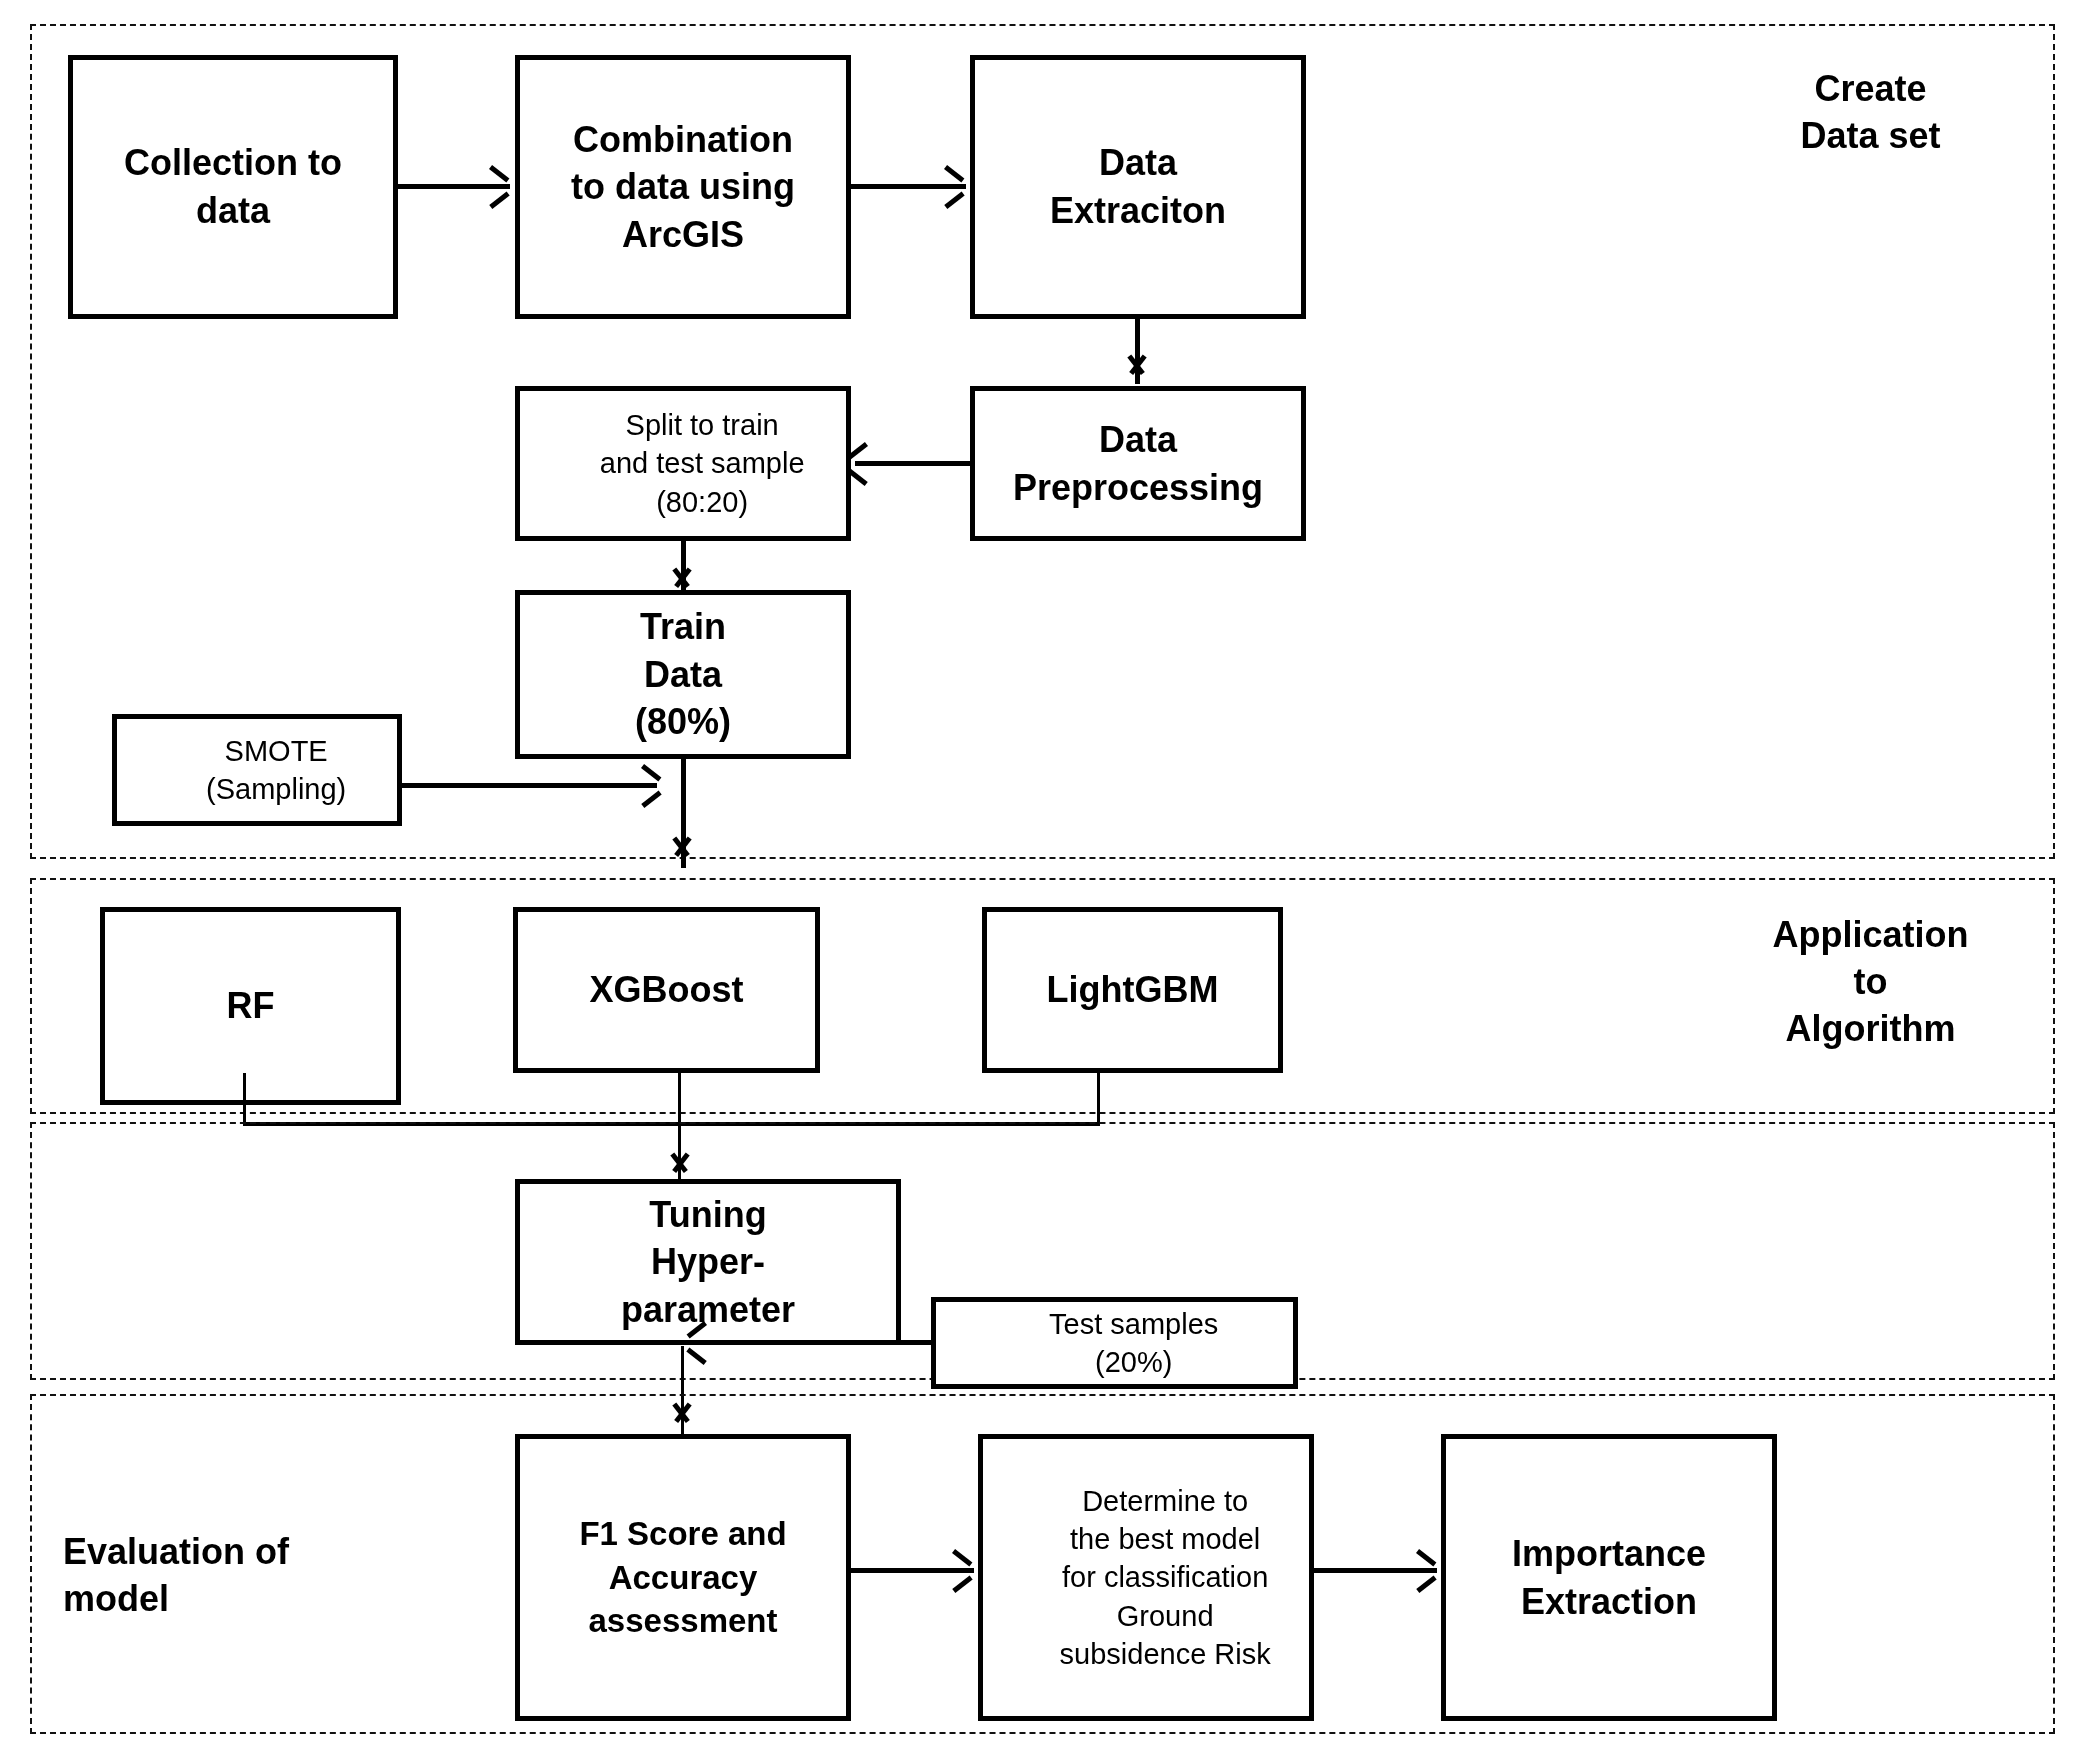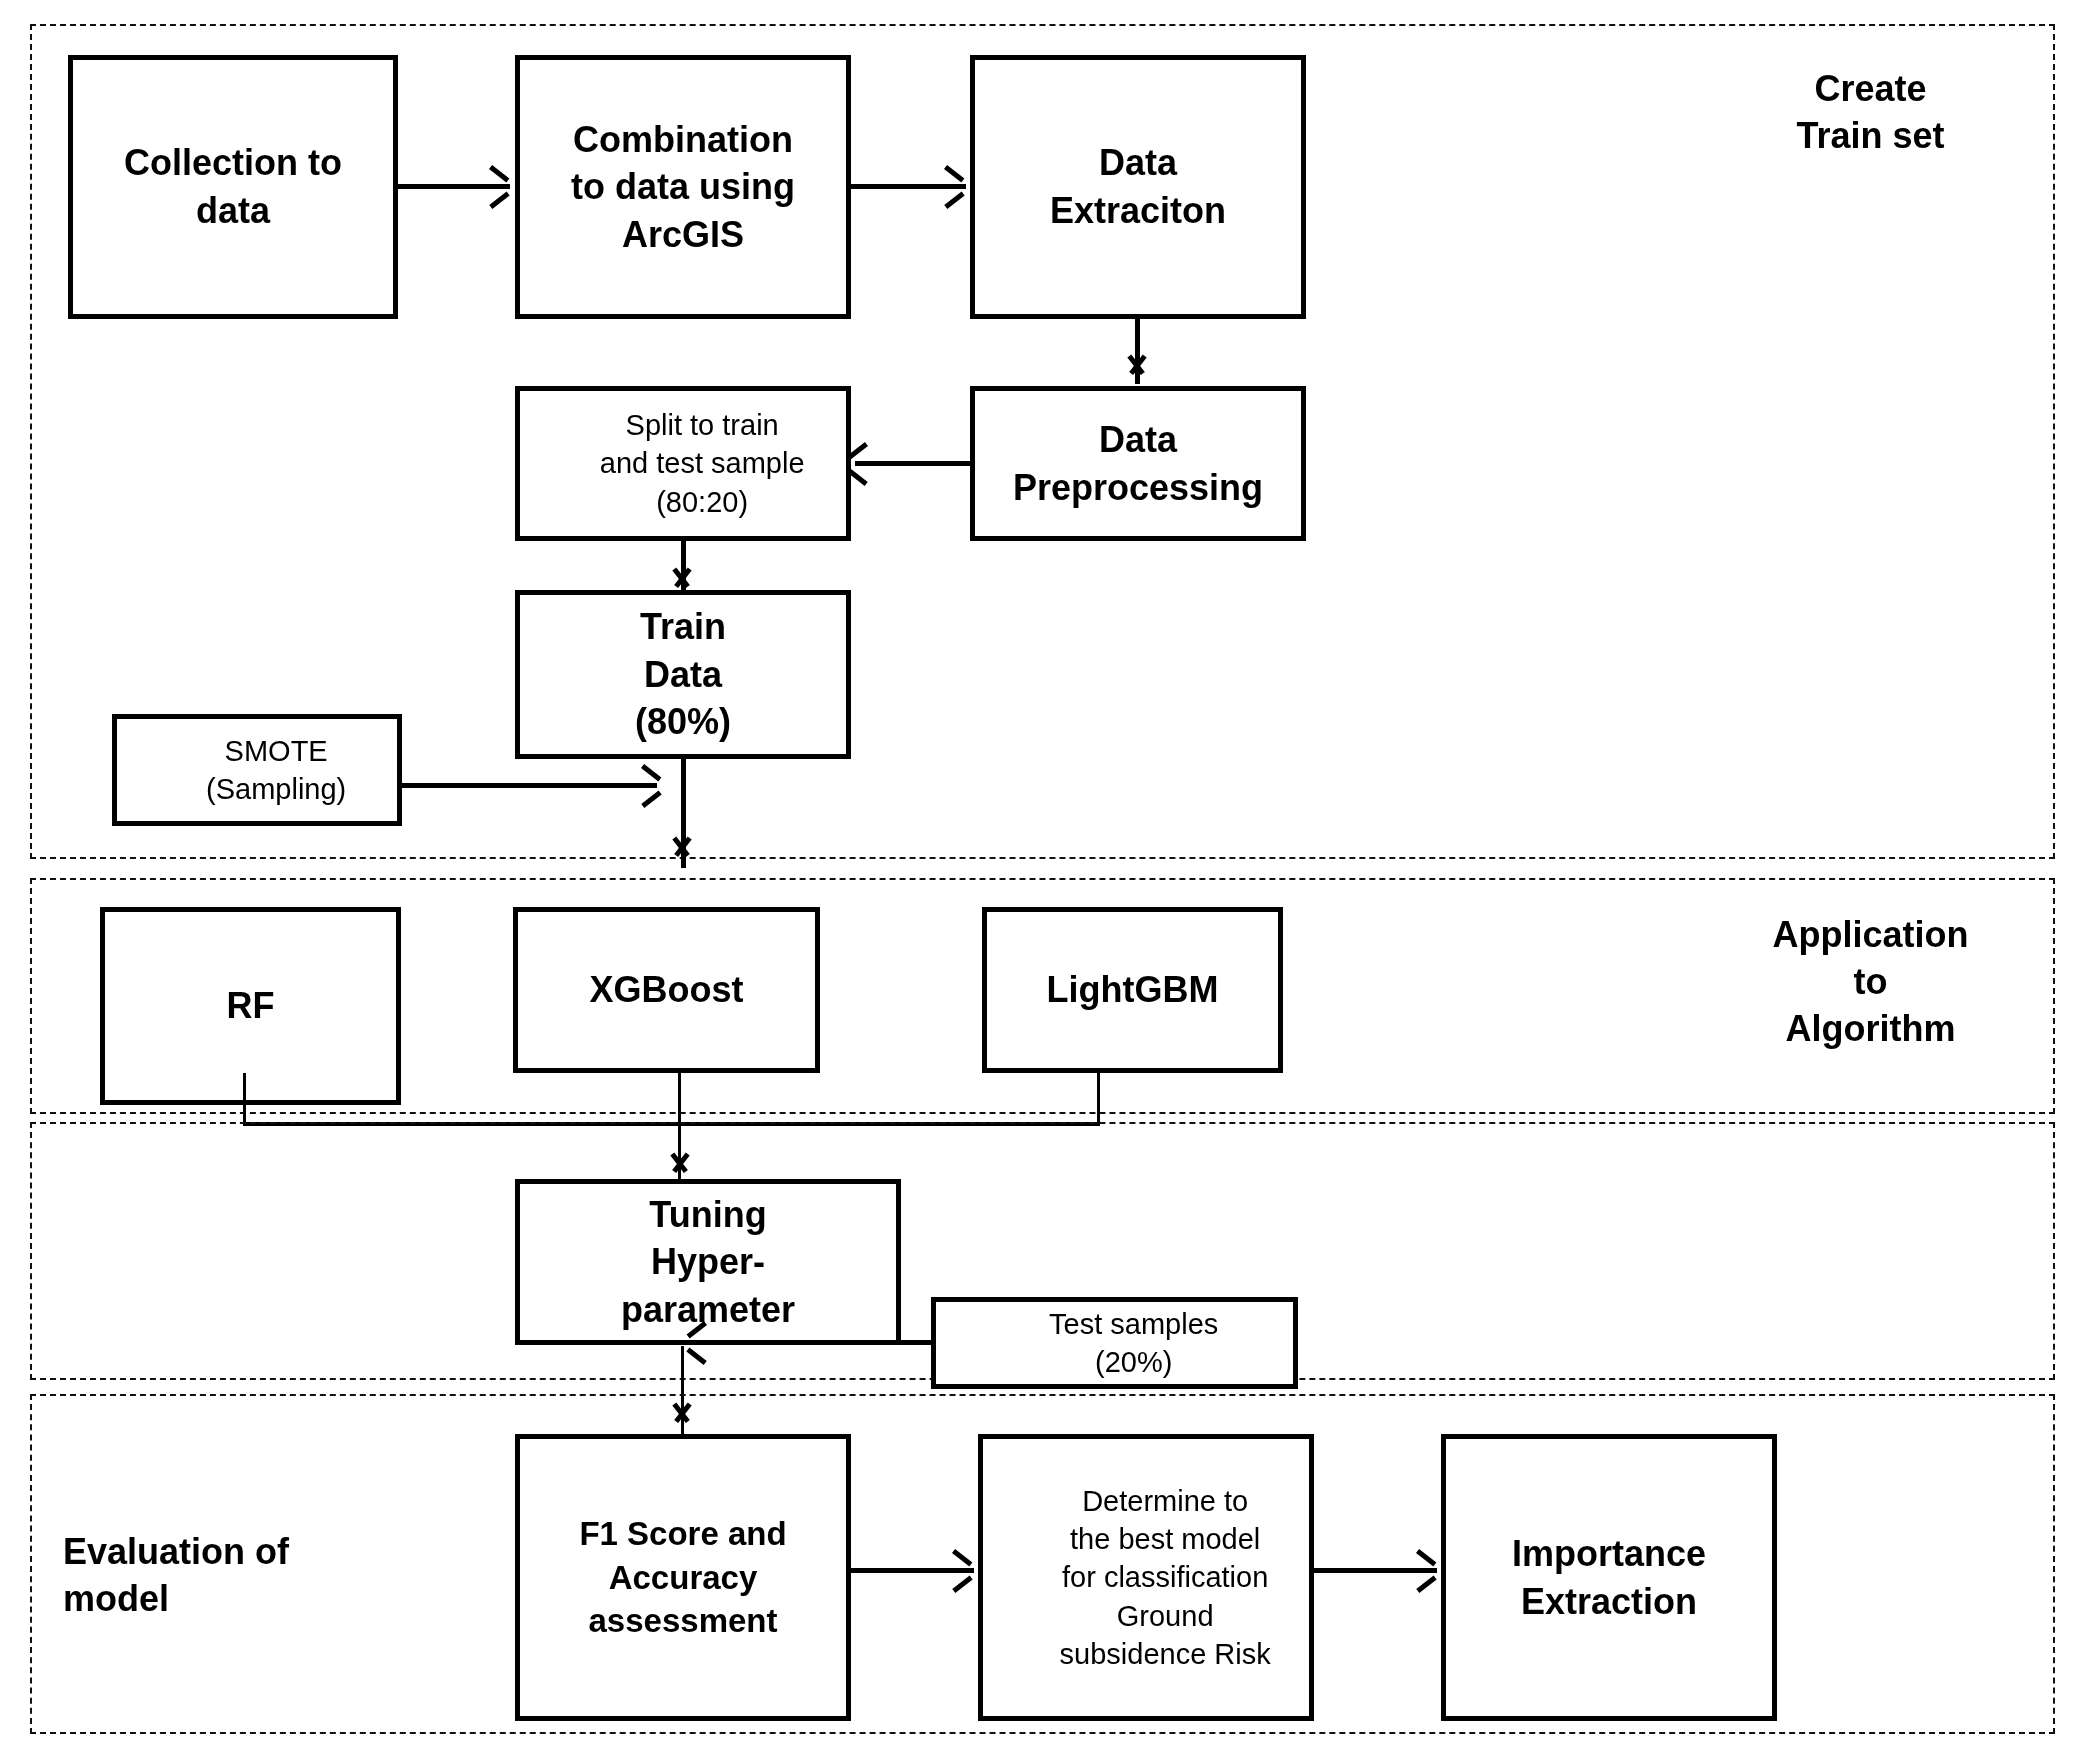--- a/index.html
+++ b/index.html
@@ -96,21 +96,21 @@
   .chev.down::after   { top: 10.3px; left: 6.3px; transform: rotate(-52deg); transform-origin: left center; }
 </style>
 </head>
 <body>
 
 <div id="canvas">
 
   <div class="section dashdot" style="left:30px; top:24px; width:2025px; height:835px;"></div>
 
   <div class="slabel" style="left:1733px; top:66px; width:275px;">Create
-Train set</div>
+Data set</div>
 
   <div class="box bold fs-big" style="left:68px; top:55px; width:330px; height:264px;">
     <span class="txt">Collection to
 data</span>
   </div>
 
   <div class="box bold fs-big" style="left:515px; top:55px; width:336px; height:264px;">
     <span class="txt">Combination
 to data using
 ArcGIS</span>

